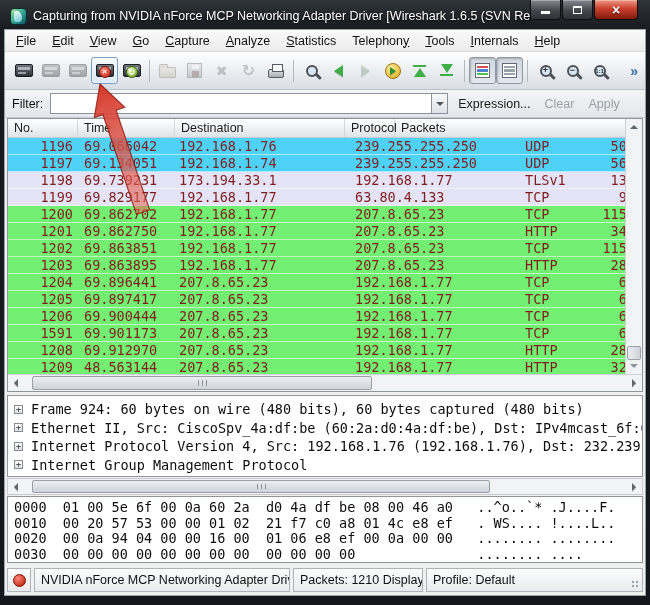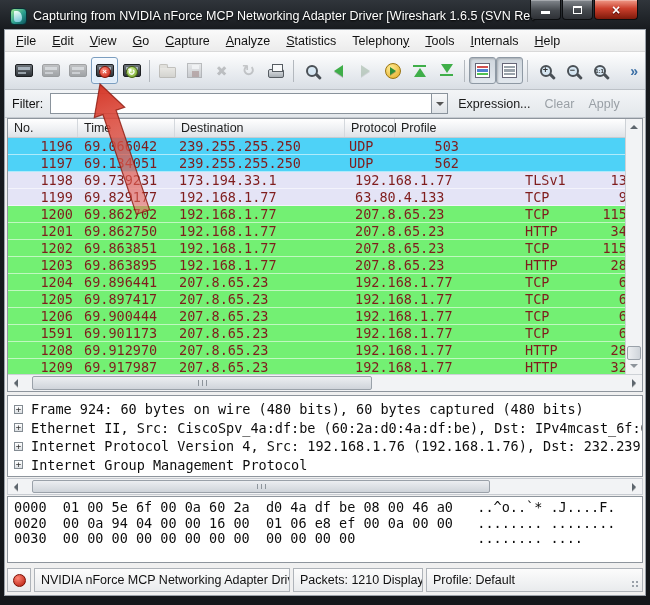--- a/index.html
+++ b/index.html
@@ -346,33 +346,35 @@
       <span class="fdim">Clear</span>
       <span class="fdim">Apply</span>
     </div>
 
     <div class="list-wrap">
       <div class="lheader" id="lheader">
           <div class="hcell h-no">No.</div>
           <div class="hcell h-time">Time</div>
           <div class="hcell h-dst">Destination</div>
           <div class="hcell h-pro">Protocol</div>
-          <div class="hcell h-len">Profile</div>
+          <div class="hcell h-len">Packets</div>
         </div>
       <div class="rows" id="rows">
           <div class="prow cyan">
             <span class="c-no">1196</span>
             <span class="c-time">69.066042</span>
+            <span class="c-src">192.168.1.76</span>
             <span class="c-dst">239.255.255.250</span>
             <span class="c-pro">UDP</span>
             <span class="c-len"><span>503</span></span>
           </div>
           <div class="prow cyan">
             <span class="c-no">1197</span>
             <span class="c-time">69.134051</span>
+            <span class="c-src">192.168.1.74</span>
             <span class="c-dst">239.255.255.250</span>
             <span class="c-pro">UDP</span>
             <span class="c-len"><span>562</span></span>
           </div>
           <div class="prow lav">
             <span class="c-no">1198</span>
             <span class="c-time">69.739231</span>
             <span class="c-src">173.194.33.1</span>
             <span class="c-dst">192.168.1.77</span>
             <span class="c-pro">TLSv1</span>
@@ -453,21 +455,21 @@
           <div class="prow green">
             <span class="c-no">1208</span>
             <span class="c-time">69.912970</span>
             <span class="c-src">207.8.65.23</span>
             <span class="c-dst">192.168.1.77</span>
             <span class="c-pro">HTTP</span>
             <span class="c-len"><span>286</span></span>
           </div>
           <div class="prow green">
             <span class="c-no">1209</span>
-            <span class="c-time">69.917987</span>
+            <span class="c-time">48.563144</span>
             <span class="c-src">207.8.65.23</span>
             <span class="c-dst">192.168.1.77</span>
             <span class="c-pro">HTTP</span>
             <span class="c-len"><span>327</span></span>
           </div>
         </div>
       <div class="vscroll">
         <div class="vbtn up">
             <span class="tri up"></span>
           </div>
@@ -509,21 +511,21 @@
     <div class="hbar stand">
       <div class="harr l">
           <span class="tri left" style="border-right-color:#5e666e"></span>
         </div>
       <div class="hthumb" style="left:24px; width:458px;"></div>
       <div class="harr r">
           <span class="tri right" style="border-left-color:#5e666e"></span>
         </div>
     </div>
 
-    <div class="hex" id="hexpane"><div>0000  01 00 5e 6f 00 0a 60 2a  d0 4a df be 08 00 46 a0   ..^o..`* .J....F.</div><div>0020  00 0a 94 04 00 00 16 00  01 06 e8 ef 00 0a 00 00   ........ ........</div><div>0030  00 00 00 00 00 00 00 00  00 00 00 00               ........ ....</div></div>
+    <div class="hex" id="hexpane"><div>0000  01 00 5e 6f 00 0a 60 2a  d0 4a df be 08 00 46 a0   ..^o..`* .J....F.</div><div>0010  00 20 57 53 00 00 01 02  21 f7 c0 a8 01 4c e8 ef   . WS.... !....L..</div><div>0020  00 0a 94 04 00 00 16 00  01 06 e8 ef 00 0a 00 00   ........ ........</div><div>0030  00 00 00 00 00 00 00 00  00 00 00 00               ........ ....</div></div>
 
     <div class="status">
       <div class="scell ledcell">
           <span class="led"></span>
         </div>
       <div class="scell iface">
           <span>NVIDIA nForce MCP Networking Adapter Driver</span>
         </div>
       <div class="scell pkts">
           <span>Packets: 1210 Displayed:</span>

